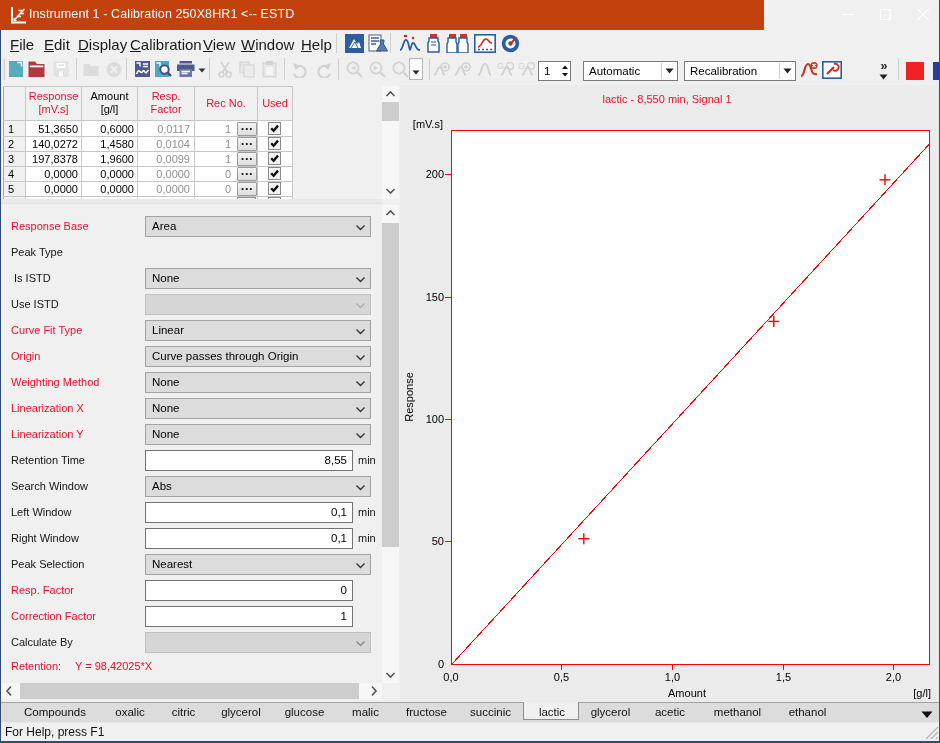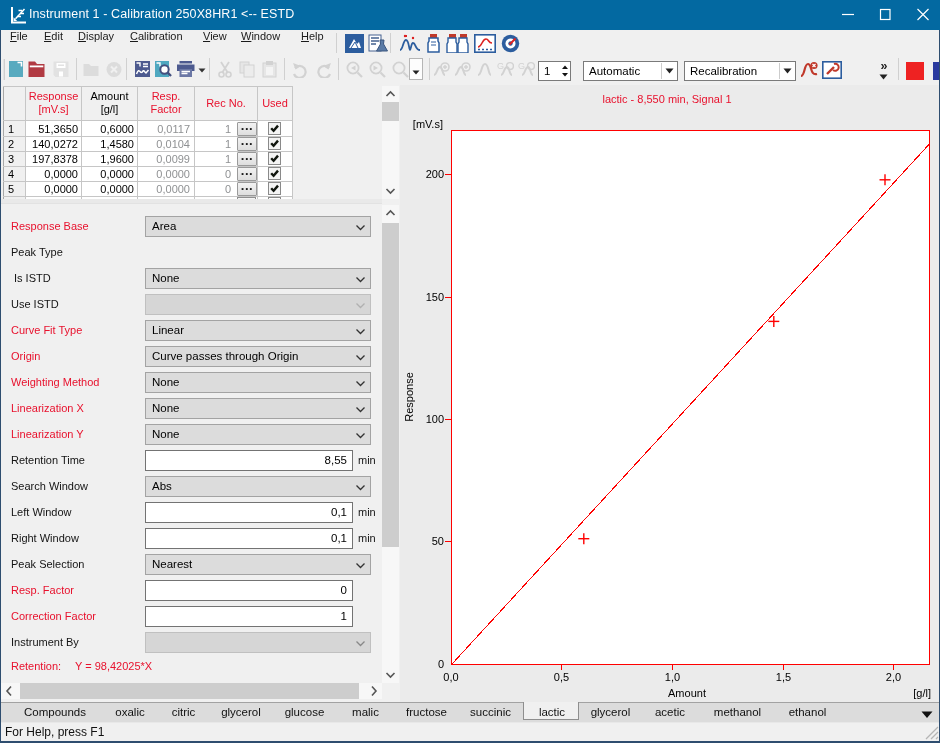--- a/index.html
+++ b/index.html
@@ -2,26 +2,26 @@
 <html><head>
 <meta charset="utf-8">
 <style>
 * { margin:0; padding:0; box-sizing:border-box; }
 html,body { width:940px; height:743px; overflow:hidden; }
 body { font-family:"Liberation Sans", sans-serif; position:relative; background:#f0f0f0; }
 .abs { position:absolute; }
 #win { position:absolute; left:0; top:0; width:940px; height:743px; background:#f0f0f0;
   border-left:1px solid #2e4d6f; border-right:1px solid #2e4d6f; }
 
-#titlebar { position:absolute; left:0; top:0; width:940px; height:30px; background:#0369a1; color:#ffffff; }
+#titlebar { position:absolute; left:0; top:0; width:764px; height:30px; background:#c2410c; color:#ffffff; }
 #titletext { position:absolute; left:29px; top:7px; font-size:12.5px; color:#fdfdfd; letter-spacing:0.1px; }
 .winbtn { position:absolute; top:0; width:45px; height:30px; }
 
 #menubar { position:absolute; left:0; top:30px; width:940px; height:25px; background:#f0f0f0; }
-.mi { position:absolute; top:0; font-size:11px; color:#1a1a1a; }
+.mi { position:absolute; top:6px; font-size:15px; color:#1a1a1a; }
 .mi u { text-decoration:underline; }
 
 #toolbar { position:absolute; left:0; top:55px; width:940px; height:29px; background:#f0f0f0; }
 .tsep { position:absolute; top:3px; width:1px; height:22px; background:#d0d0d0; }
 .ticon { position:absolute; top:6px; }
 
 #tablewrap { position:absolute; left:1px; top:85px; width:399px; height:115px; background:#f0f0f0; }
 .gridline { position:absolute; background:#c6c6c6; }
 .hdrtxt { position:absolute; font-size:11px; text-align:center; line-height:13px; }
 .red { color:#e8112d; }
@@ -442,21 +442,21 @@
   <div class="input" style="top:324px">0,1</div>
   <div class="unit" style="top:328px">min</div>
   <div class="flabel" style="top:354px">Peak Selection</div>
   <div class="combo" style="top:350px">Nearest<svg class="chev" width="11" height="11">
         <path d="M1.5 3.5 L5.5 7.5 L9.5 3.5" stroke="#333" stroke-width="1.3" fill="none"></path>
       </svg></div>
   <div class="flabel red" style="top:380px">Resp. Factor</div>
   <div class="input" style="top:376px">0</div>
   <div class="flabel red" style="top:406px">Correction Factor</div>
   <div class="input" style="top:402px">1</div>
-  <div class="flabel" style="top:432px">Instrument By</div>
+  <div class="flabel" style="top:432px">Calculate By</div>
   <div class="combo" style="top:428px;background:#d6d6d6;border-color:#c0c0c0">
       <svg class="chev" width="11" height="11">
         <path d="M1.5 3.5 L5.5 7.5 L9.5 3.5" stroke="#888" stroke-width="1.3" fill="none"></path>
       </svg>
     </div>
   <div class="flabel red" style="top:456px">Retention:</div>
   <div class="flabel red" style="top:456px;left:74px">Y = 98,42025*X</div>
 </div>
 <div id="chart">
 <svg width="540" height="616" viewBox="0 0 540 616" style="position:absolute;left:0;top:0" font-family="Liberation Sans, sans-serif">

